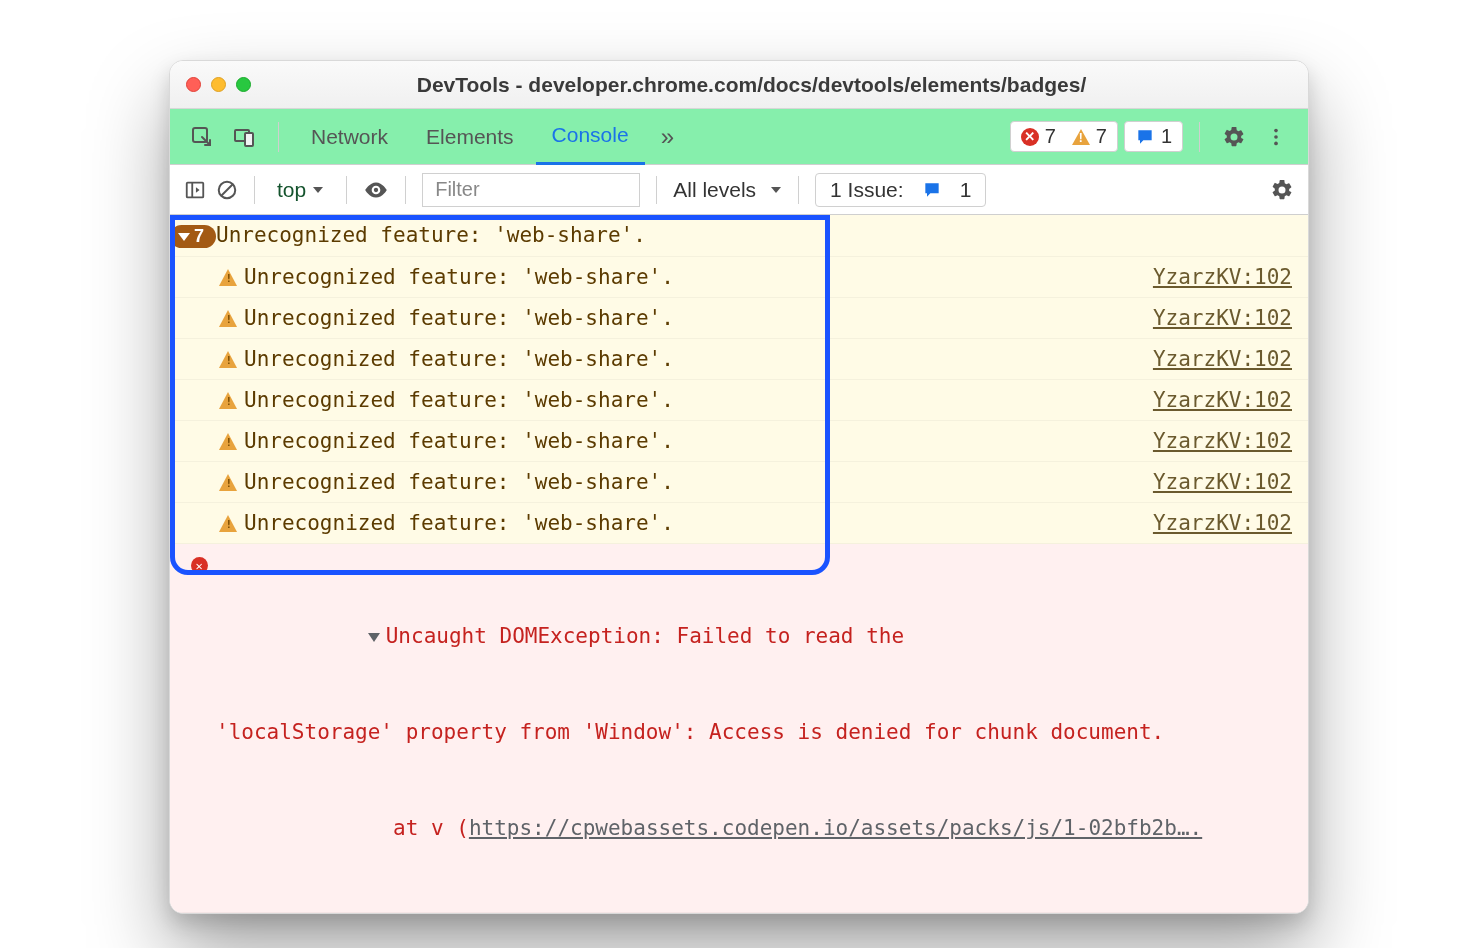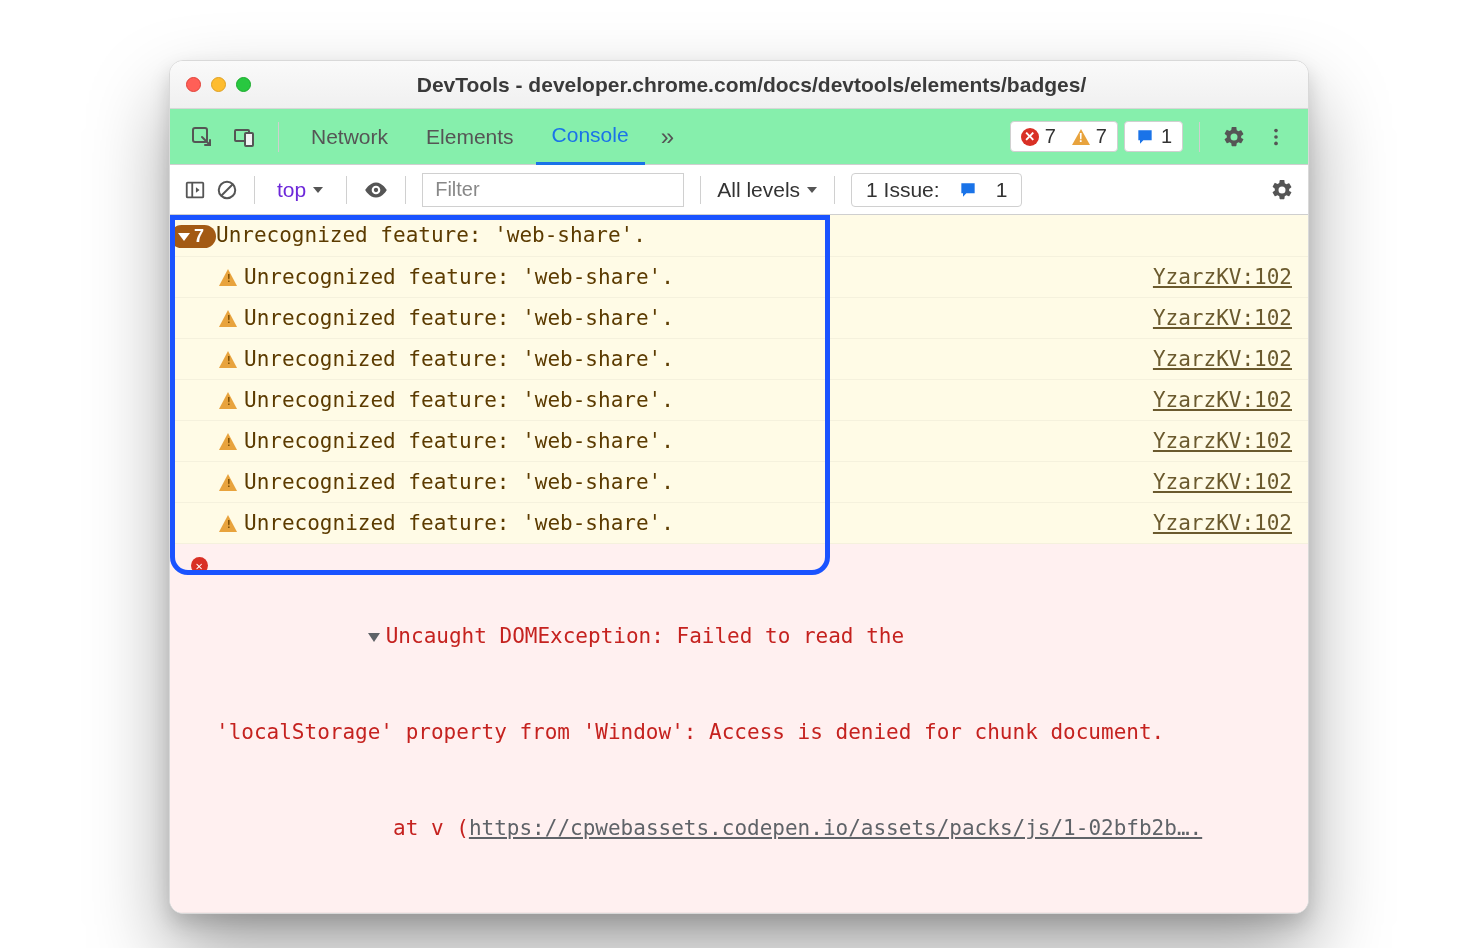--- a/index.html
+++ b/index.html
@@ -70,27 +70,27 @@
   .issue-icon svg { display:block; }
   
   .console-bar {
     display:flex; align-items:center; gap:10px;
     height:50px; padding:0 14px;
     border-bottom:1px solid #cfcfcf;
     background:#fff;
     color:#555;
   }
   .console-bar .divider { width:1px; height:28px; background:#d0d0d0; margin:0 6px; }
-  .ctx-select { display:flex; align-items:center; gap:6px; padding:2px 6px; color:#6d28d9; }
+  .ctx-select { display:flex; align-items:center; gap:6px; padding:2px 6px; color:#14532d; }
   .filter-input {
-    border:1px solid #d0d0d0; height:34px; width:262px;
+    border:1px solid #d0d0d0; height:34px; width:218px;
     padding:0 12px; font-size:20px; color:#333; background:#fff;
   }
   .filter-input::placeholder { color:#888; }
-  .levels { display:flex; align-items:center; gap:6px; color:#333; }
+  .levels { display:flex; align-items:center; gap:14px; color:#333; }
   .issues-pill {
     display:flex; align-items:center; gap:18px;
     border:1px solid #d0d0d0; border-radius:4px;
     padding:4px 14px; color:#333;
   }
   
   .console-body { font-family: Menlo, Consolas, monospace; font-size:21px; position:relative; }
   .highlight-box {
     position:absolute;
     top:0; left:0;

